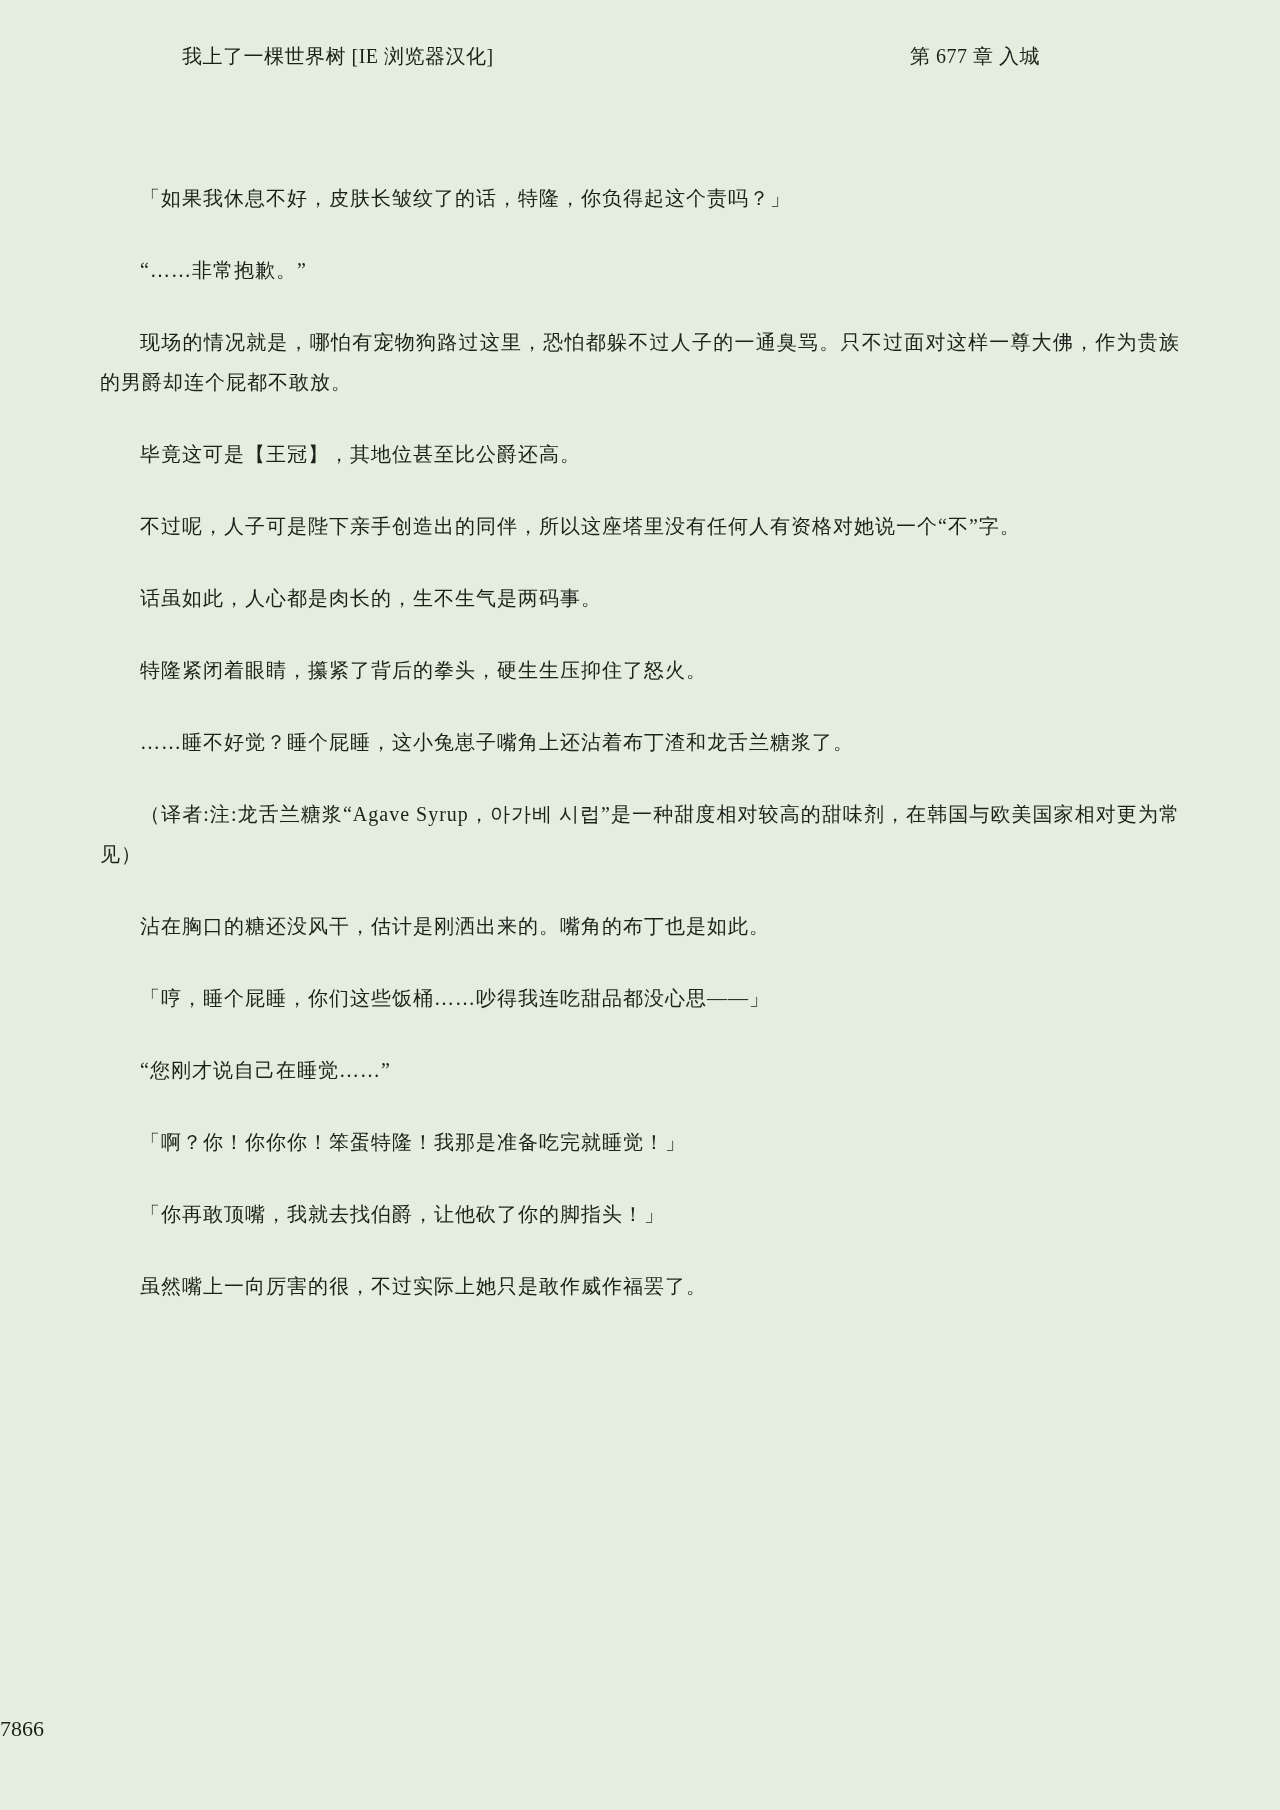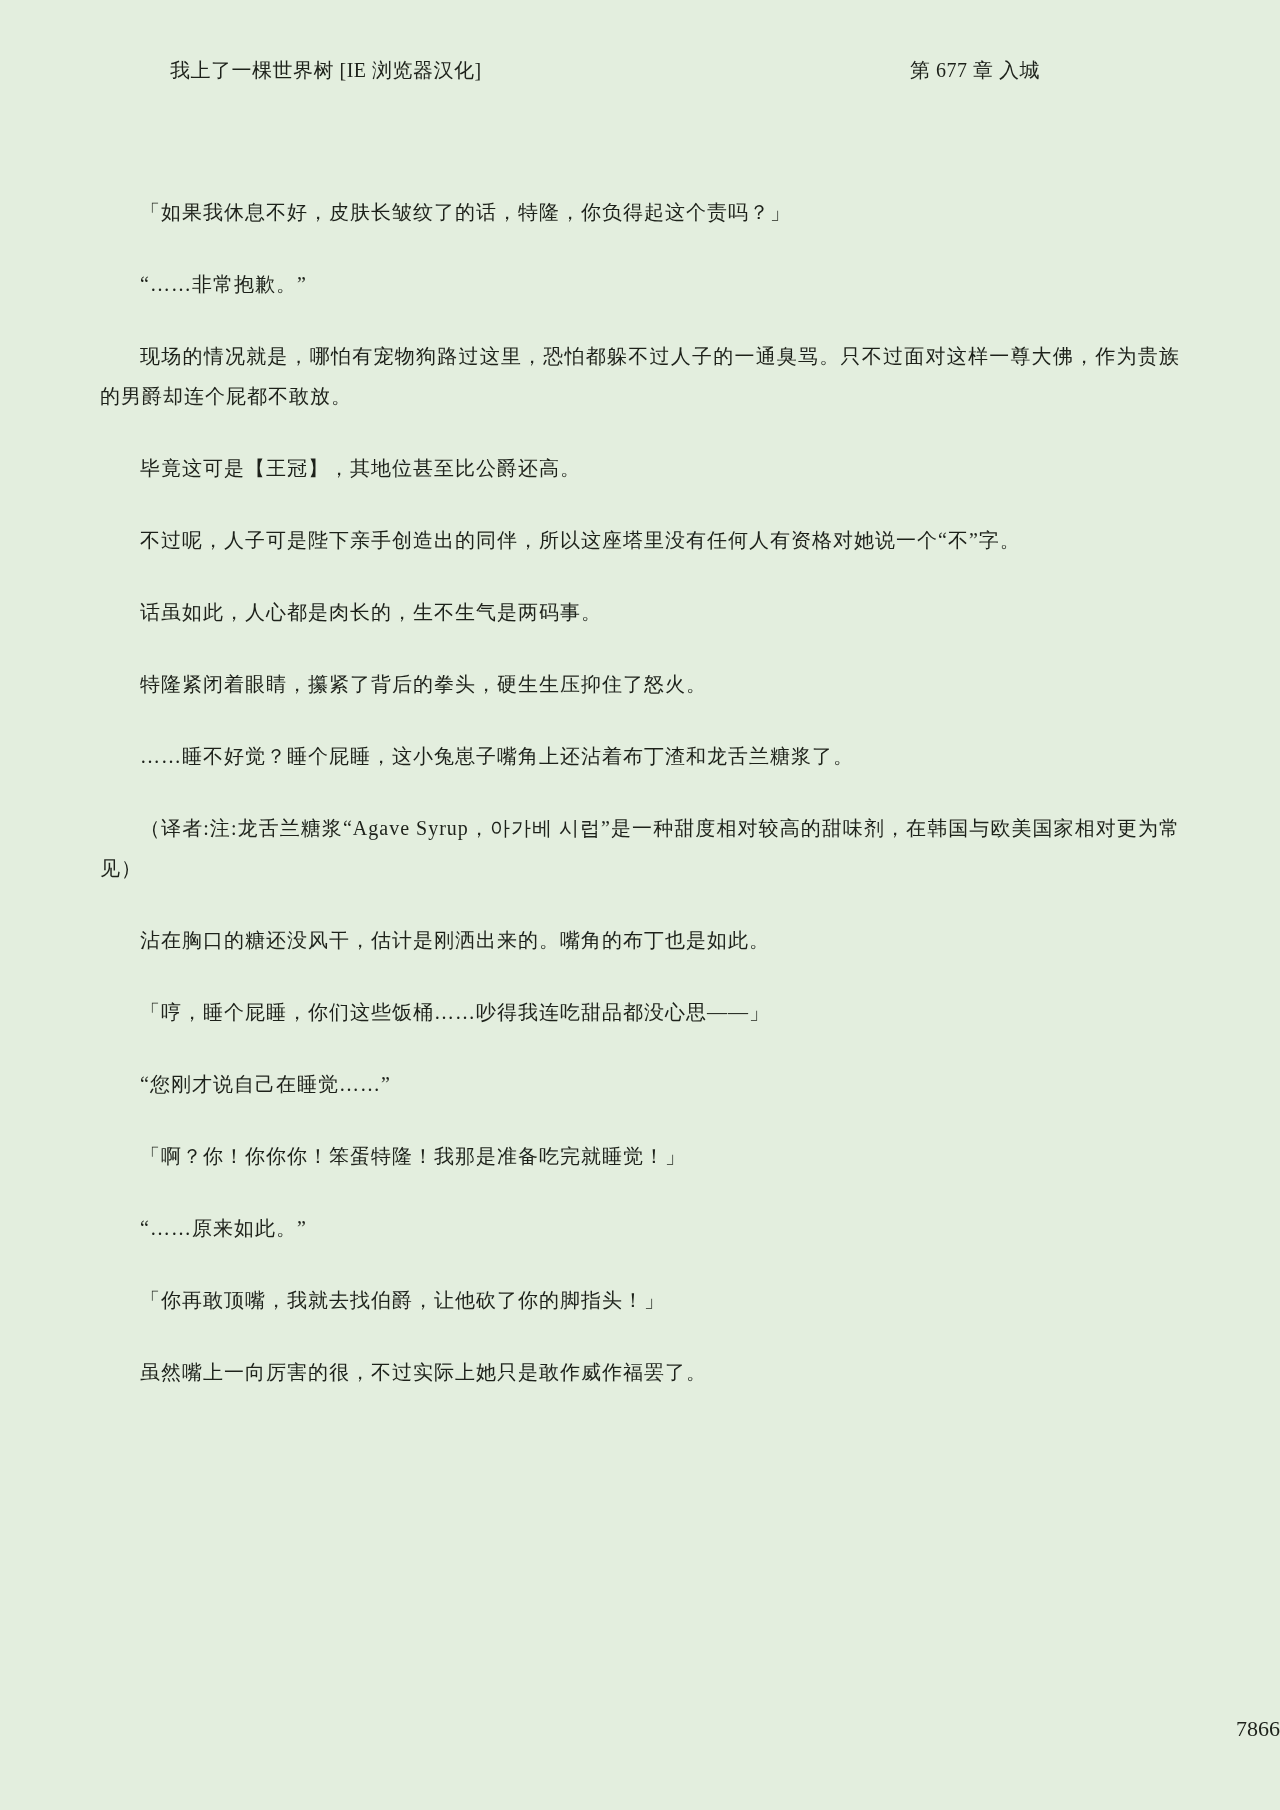--- a/index.html
+++ b/index.html
@@ -17,43 +17,44 @@
   }
   .page {
     width: 1280px;
     height: 1810px;
     position: relative;
   }
   .page-header {
     display: flex;
     justify-content: space-between;
     align-items: center;
-    padding: 57px 240px 0 170px;
+    padding: 43px 240px 0 170px;
     font-size: 20px;
     letter-spacing: 0.5px;
     white-space: nowrap;
+    margin-left: 12px;
   }
   .content {
     margin: 0 100px;
     padding-top: 108px;
   }
   .content p {
     font-size: 20px;
     line-height: 40px;
     letter-spacing: 1px;
     margin: 0 0 32px 0;
     text-indent: 2em;
     text-align: justify;
   }
   .page-footer {
     position: absolute;
     top: 1716px;
     left: 0;
     width: 100%;
-    text-align: right;
+    text-align: left;
     font-size: 22px;
   }
 </style>
 </head>
 <body>
 
 <div class="page">
 
   <div class="page-header">
     <span>我上了一棵世界树 [IE 浏览器汉化]</span>
@@ -67,20 +68,19 @@
     <p>毕竟这可是【王冠】，其地位甚至比公爵还高。</p>
     <p>不过呢，人子可是陛下亲手创造出的同伴，所以这座塔里没有任何人有资格对她说一个“不”字。</p>
     <p>话虽如此，人心都是肉长的，生不生气是两码事。</p>
     <p>特隆紧闭着眼睛，攥紧了背后的拳头，硬生生压抑住了怒火。</p>
     <p>……睡不好觉？睡个屁睡，这小兔崽子嘴角上还沾着布丁渣和龙舌兰糖浆了。</p>
     <p>（译者:注:龙舌兰糖浆“Agave Syrup，아가베 시럽”是一种甜度相对较高的甜味剂，在韩国与欧美国家相对更为常见）</p>
     <p>沾在胸口的糖还没风干，估计是刚洒出来的。嘴角的布丁也是如此。</p>
     <p>「哼，睡个屁睡，你们这些饭桶……吵得我连吃甜品都没心思——」</p>
     <p>“您刚才说自己在睡觉……”</p>
     <p>「啊？你！你你你！笨蛋特隆！我那是准备吃完就睡觉！」</p>
-    <p>“……原来如此。”</p>
     <p>「你再敢顶嘴，我就去找伯爵，让他砍了你的脚指头！」</p>
     <p>虽然嘴上一向厉害的很，不过实际上她只是敢作威作福罢了。</p>
   </div>
 
   <div class="page-footer">7866</div>
 
 </div>
 
 </body></html>

